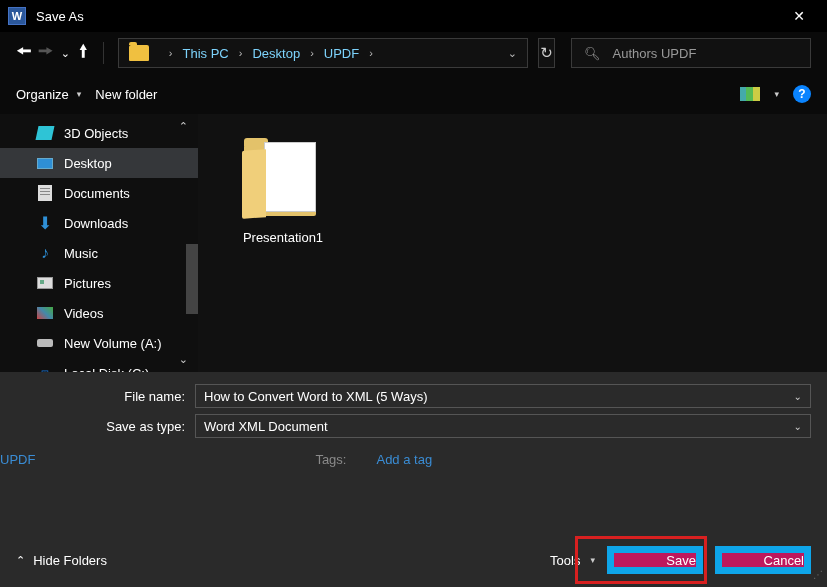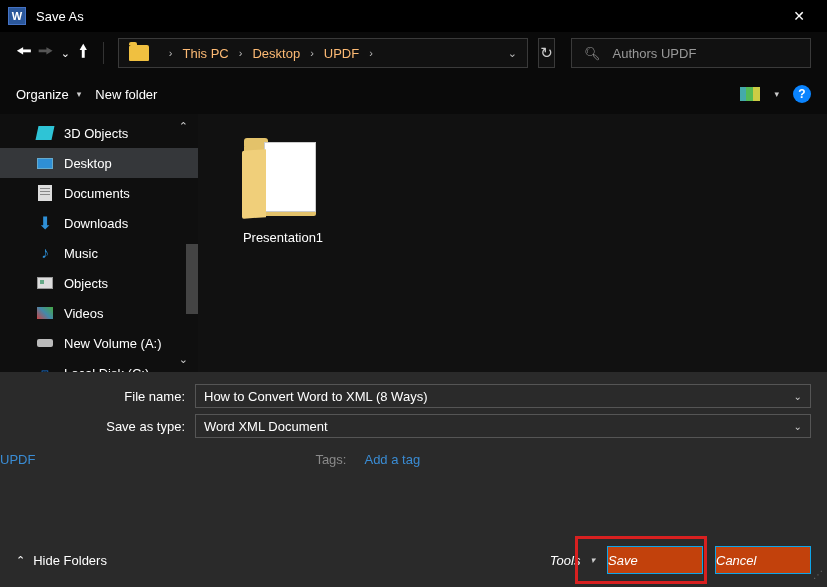--- a/index.html
+++ b/index.html
@@ -12,21 +12,21 @@
 .close-btn { margin-left: auto; width: 40px; height: 28px; display: flex; align-items: center; justify-content: center; cursor: pointer; font-size: 14px; }
 
 
 .nav-bar { height: 42px; display: flex; align-items: center; padding: 0 16px; gap: 6px; background: #0a0a0a; }
 .nav-arrow { width: 22px; height: 22px; display: flex; align-items: center; justify-content: center; color: #fff; font-size: 18px; cursor: pointer; }
 .nav-arrow.disabled { color: #555; }
 .nav-sep { width: 1px; height: 22px; background: #333; margin: 0 8px; }
 .breadcrumb-box { flex: 0 0 auto; height: 30px; border: 1px solid #3a3a3a; display: flex; align-items: center; padding: 0 10px; background: #111; min-width: 410px; }
 .folder-glyph { width: 20px; height: 16px; background: #f0c040; border-radius: 2px 2px 1px 1px; position: relative; margin-right: 10px; }
 .folder-glyph::before { content: ''; position: absolute; top: -3px; left: 0; width: 8px; height: 3px; background: #f0c040; border-radius: 2px 2px 0 0; }
-.bc-item { color: #fdba74; cursor: pointer; }
+.bc-item { color: #7dd3fc; cursor: pointer; }
 .bc-chev { color: #bbb; margin: 0 10px; font-size: 11px; }
 .bc-dropdown { margin-left: auto; color: #bbb; font-size: 11px; cursor: pointer; }
 .refresh-btn { width: 30px; height: 30px; border: 1px solid #3a3a3a; display: flex; align-items: center; justify-content: center; margin-left: 4px; cursor: pointer; font-size: 15px; color: #ccc; background: #111; }
 .search-box { flex: 1; height: 30px; border: 1px solid #3a3a3a; display: flex; align-items: center; padding: 0 12px; margin-left: 10px; background: #111; color: #999; cursor: text; min-width: 240px; }
 .search-box .sicon { margin-right: 12px; font-size: 13px; color: #999; }
 
 
 .org-bar { height: 40px; display: flex; align-items: center; padding: 0 16px; background: #0a0a0a; }
 .org-item { display: flex; align-items: center; gap: 8px; cursor: pointer; font-size: 13px; }
 .org-item + .org-item { margin-left: 14px; }
@@ -69,28 +69,28 @@
 
 .bottom-panel { background: #2a2a2a; padding-top: 12px; height: 198px; }
 .form-row { display: flex; align-items: center; margin-bottom: 6px; padding-right: 16px; margin-left: 41px; }
 .form-label { width: 154px; text-align: right; padding-right: 10px; font-size: 13px; color: #fff; }
 .form-label.meta { color: #8a8a8a; }
 .form-input { flex: 1; height: 24px; border: 1px solid #555; background: #2a2a2a; color: #fff; display: flex; align-items: center; padding: 0 8px; font-size: 13px; cursor: text; }
 .form-input .caret { margin-left: auto; font-size: 10px; color: #ccc; cursor: pointer; }
 .meta-row { display: flex; align-items: center; padding: 8px 16px 0 0; }
 .meta-link { color: #3a8cd4; font-size: 13px; cursor: pointer; }
 .meta-spacer { width: 280px; }
-.tags-label { color: #8a8a8a; margin-right: 18px; }
+.tags-label { color: #8a8a8a; margin-right: 30px; }
 
 .footer { position: absolute; bottom: 0; left: 0; right: 0; height: 54px; display: flex; align-items: center; padding: 0 16px; background: #2a2a2a; }
 .hide-folders { display: flex; align-items: center; gap: 8px; cursor: pointer; font-size: 13px; }
 .hide-folders .ch { font-size: 11px; }
-.footer-right { margin-left: auto; display: flex; align-items: center; gap: 12px; font-style: italic; }
+.footer-right { margin-left: auto; display: flex; align-items: center; gap: 12px; }
 .tools { display: flex; align-items: center; gap: 10px; cursor: pointer; font-size: 13px; }
-.btn { width: 96px; height: 28px; border: 1px solid #0ea5e9; display: flex; align-items: center; justify-content: flex-start; background: #c2410c; cursor: pointer; font-size: 13px; }
+.btn { width: 96px; height: 28px; border: 7px solid #0ea5e9; display: flex; align-items: center; justify-content: flex-end; background: #be185d; cursor: pointer; font-size: 13px; }
 .save-hl { position: absolute; border: 3px solid #d82020; width: 132px; height: 48px; right: 120px; bottom: 3px; pointer-events: none; }
 .resize-grip { position: absolute; right: 2px; bottom: 2px; width: 12px; height: 12px; color: #666; font-size: 10px; line-height: 4px; letter-spacing: 1px; cursor: nwse-resize; }
 </style>
 </head>
 <body>
 
 <div class="title-bar">
   <div class="word-icon">W</div>
   <div class="title-text">Save As</div>
   <div class="close-btn">✕</div>
@@ -162,21 +162,21 @@
       <span>Downloads</span>
     </div>
     <div class="side-item">
       <span class="side-icon icon-music">♪</span>
       <span>Music</span>
     </div>
     <div class="side-item">
       <span class="side-icon">
           <span class="icon-pictures"></span>
         </span>
-      <span>Objects</span>
+      <span>Pictures</span>
     </div>
     <div class="side-item">
       <span class="side-icon">
           <span class="icon-videos"></span>
         </span>
       <span>Videos</span>
     </div>
     <div class="side-item">
       <span class="side-icon">
           <span class="icon-drive"></span>
@@ -200,21 +200,21 @@
       </div>
       <div class="folder-label">Presentation1</div>
     </div>
   </div>
 </div>
 
 <div class="bottom-panel">
   <div class="form-row">
     <div class="form-label">File name:</div>
     <div class="form-input">
-      <span>How to Convert Word to XML (8 Ways)</span>
+      <span>How to Convert Word to XML (5 Ways)</span>
       <span class="caret">⌄</span>
     </div>
   </div>
   <div class="form-row">
     <div class="form-label">Save as type:</div>
     <div class="form-input">
       <span>Word XML Document</span>
       <span class="caret">⌄</span>
     </div>
   </div>

